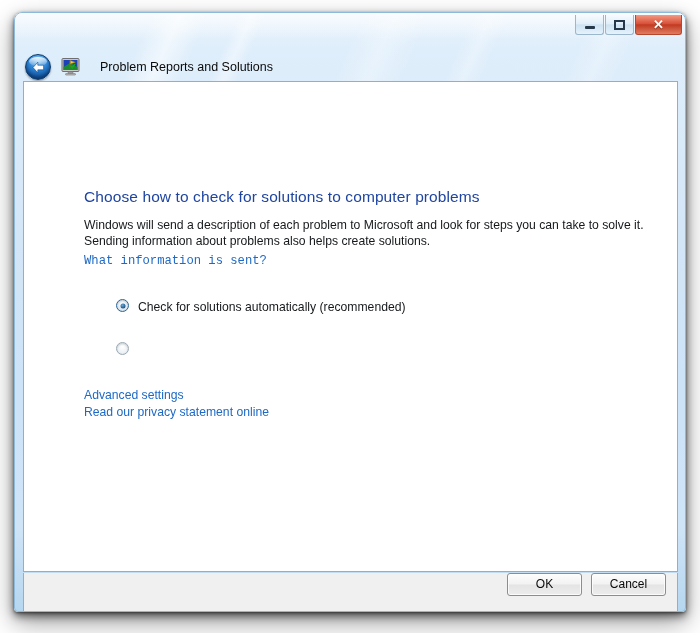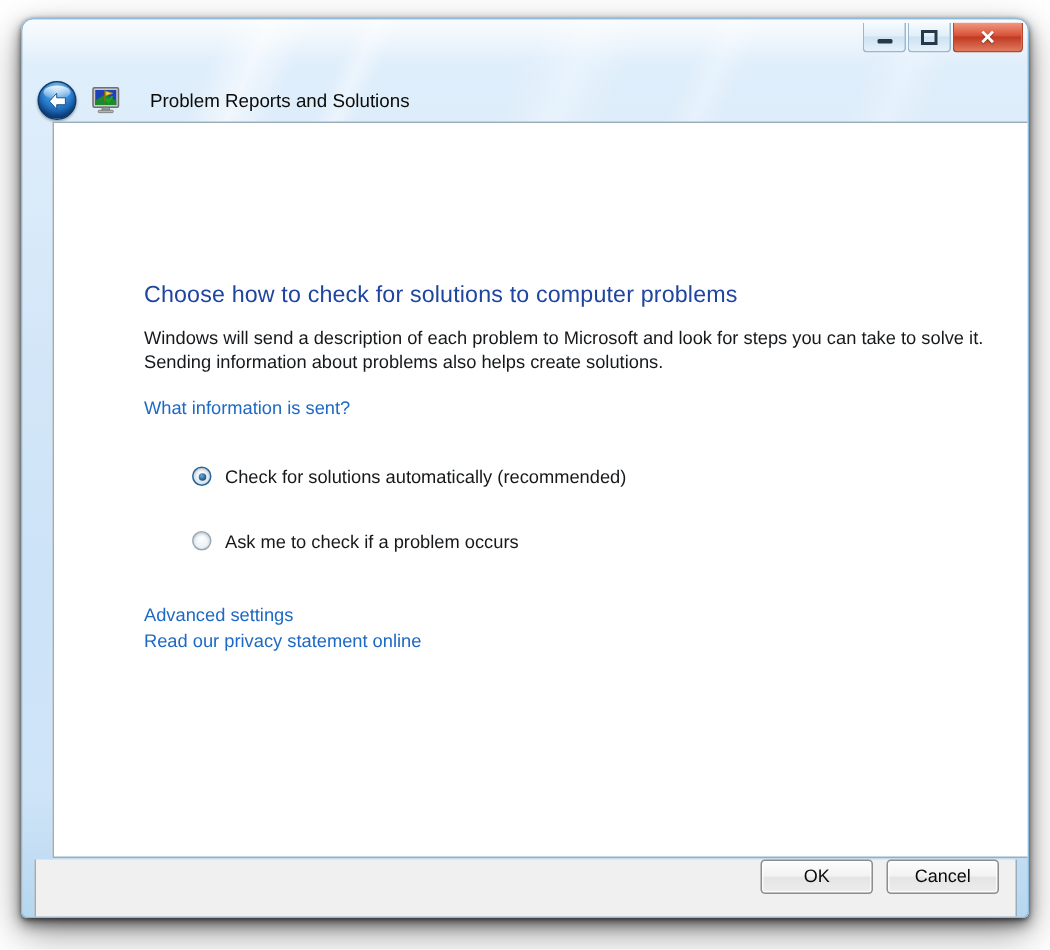--- a/index.html
+++ b/index.html
@@ -183,21 +183,21 @@
   #window-title {
     margin-left: 19px;
     font-size: 12.5px;
     color: #0b0b0b;
     white-space: nowrap;
   }
 
   
   #content-panel {
     position: absolute;
-    left: 20px;
+    left: 8px;
     top: 68px;
     width: 655px;
     height: 491px;
     background: #ffffff;
     border: 1px solid #9badb8;
     box-sizing: border-box;
     overflow: hidden;
   }
 
   #content-inner {
@@ -218,21 +218,21 @@
     margin: 0;
   }
   .link {
     font-size: 12.2px;
     color: #1d69c5;
     text-decoration: none;
     cursor: default;
     display: inline-block;
   }
 
-  #info-link-wrap { margin-top: 14px; }
+  #info-link-wrap { margin-top: 2px; font-family: Liberation Mono, monospace; }
 
   
   #radio-group {
     margin-top: 28px;
     margin-left: 32px;
   }
   .radio-row {
     display: flex;
     align-items: flex-start;
     cursor: default;
@@ -386,23 +386,20 @@
         <div class="radio-row">
           <span class="radio-mark checked"></span>
           <span class="radio-texts">
             <span class="radio-label">Check for solutions automatically (recommended)</span>
             <br>
           </span>
         </div>
 
         <div class="radio-row">
           <span class="radio-mark"></span>
-          <span class="radio-texts">
-            <span class="radio-label">Ask me to check if a problem occurs</span>
-          </span>
         </div>
 
       </div>
 
       <div id="bottom-links">
         <a class="link">Advanced settings</a>
         <a class="link">Read our privacy statement online</a>
       </div>
 
     </div>

